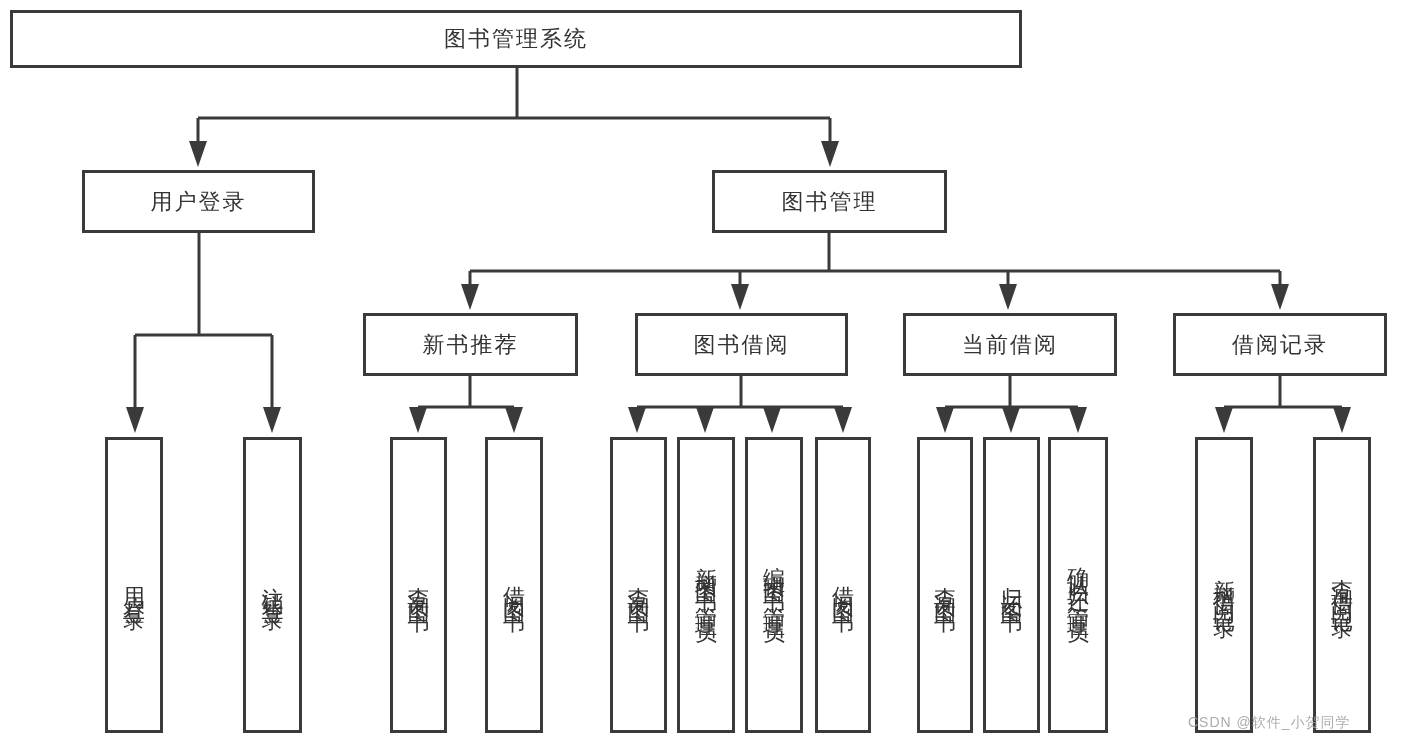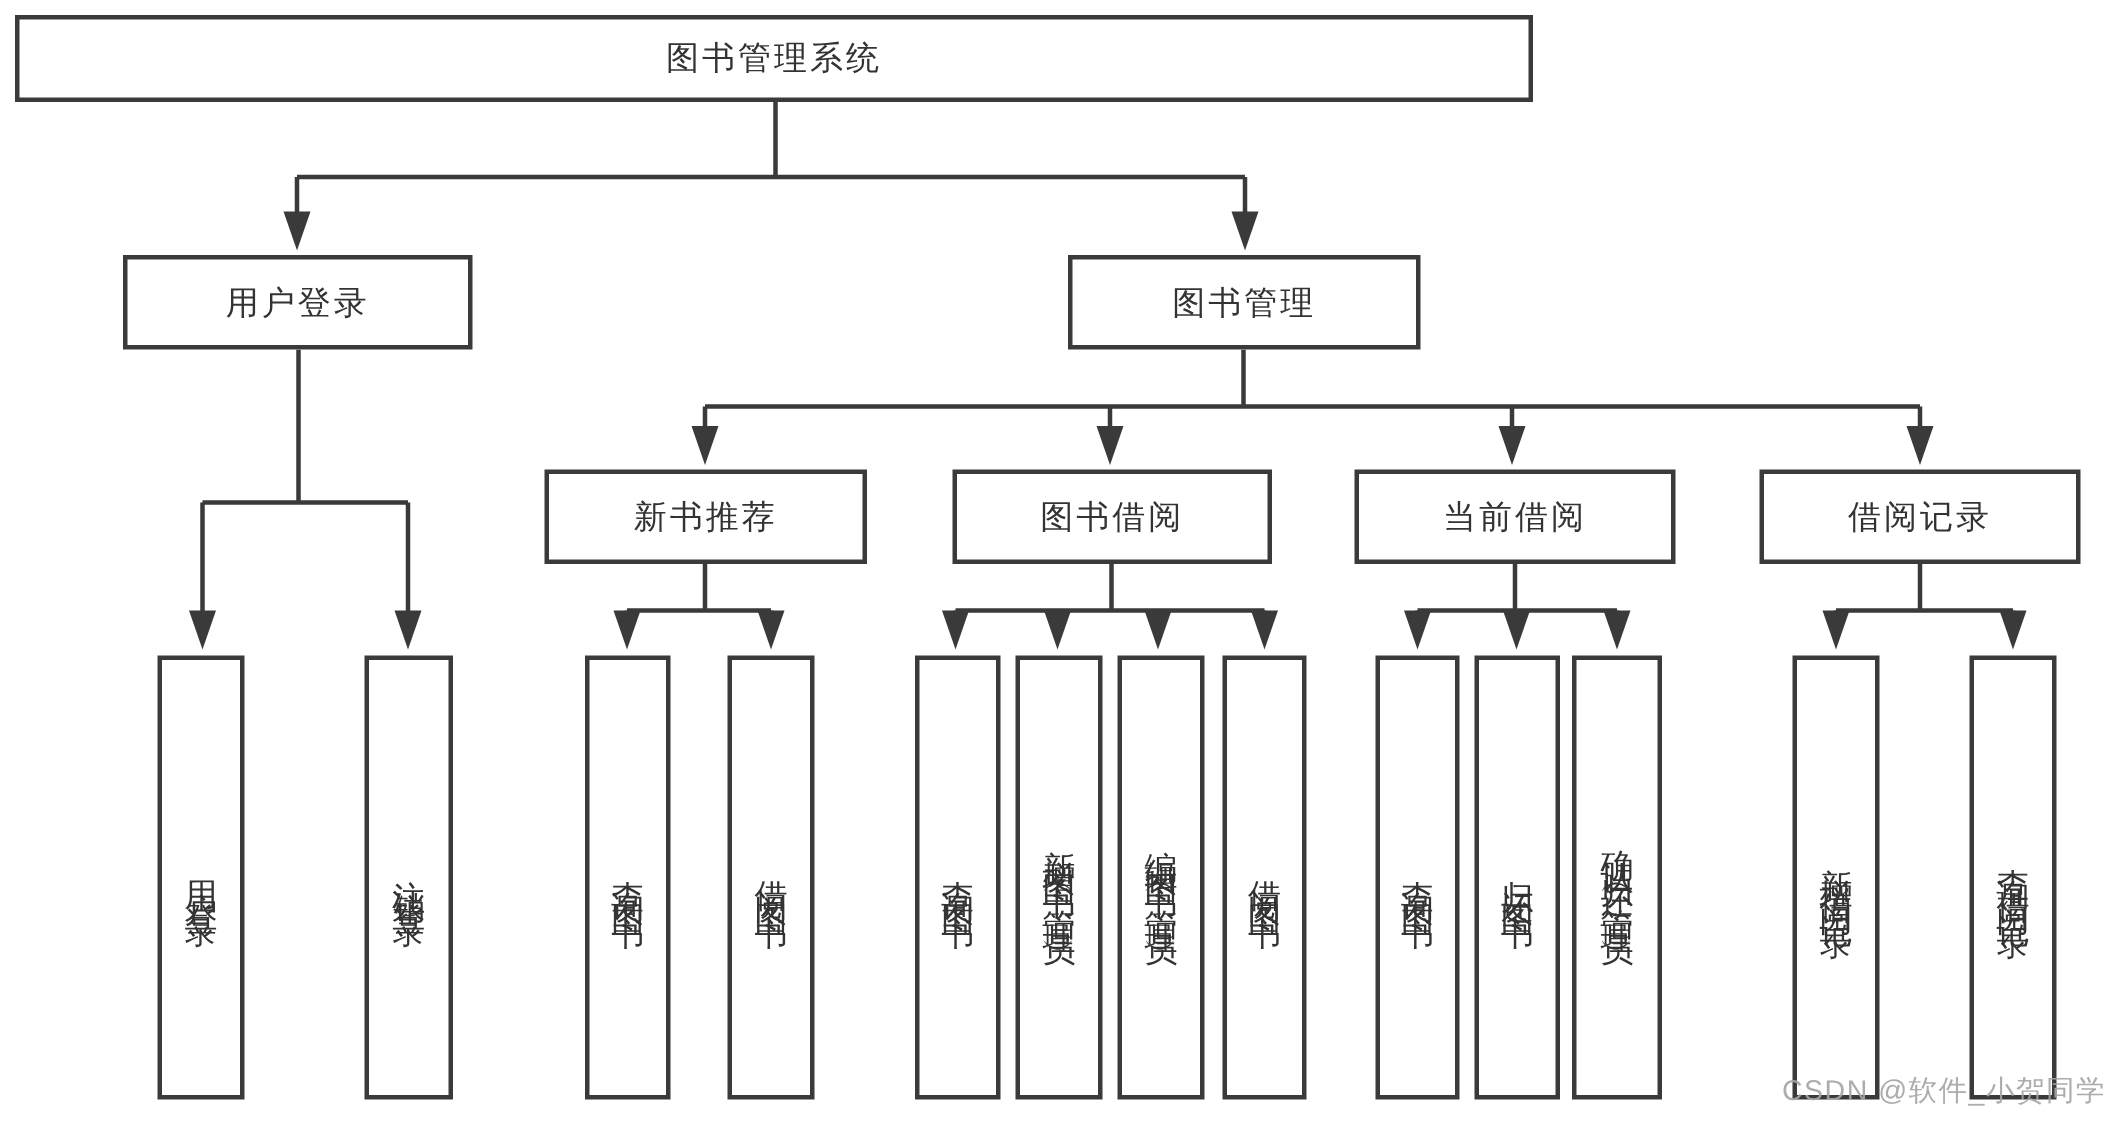--- a/index.html
+++ b/index.html
@@ -59,21 +59,21 @@
     white-space: nowrap;
     color: #333333;
     font-size: 22px;
     line-height: 1;
     letter-spacing: 8px;
   }
   .watermark {
     position: absolute;
     left: 1188px;
     top: 714px;
-    font-size: 19px;
+    font-size: 14px;
     letter-spacing: 1px;
     color: rgba(165,165,165,0.92);
     z-index: 5;
     white-space: nowrap;
   }
 </style>
 </head>
 <body>
 
 <div id="canvas">

